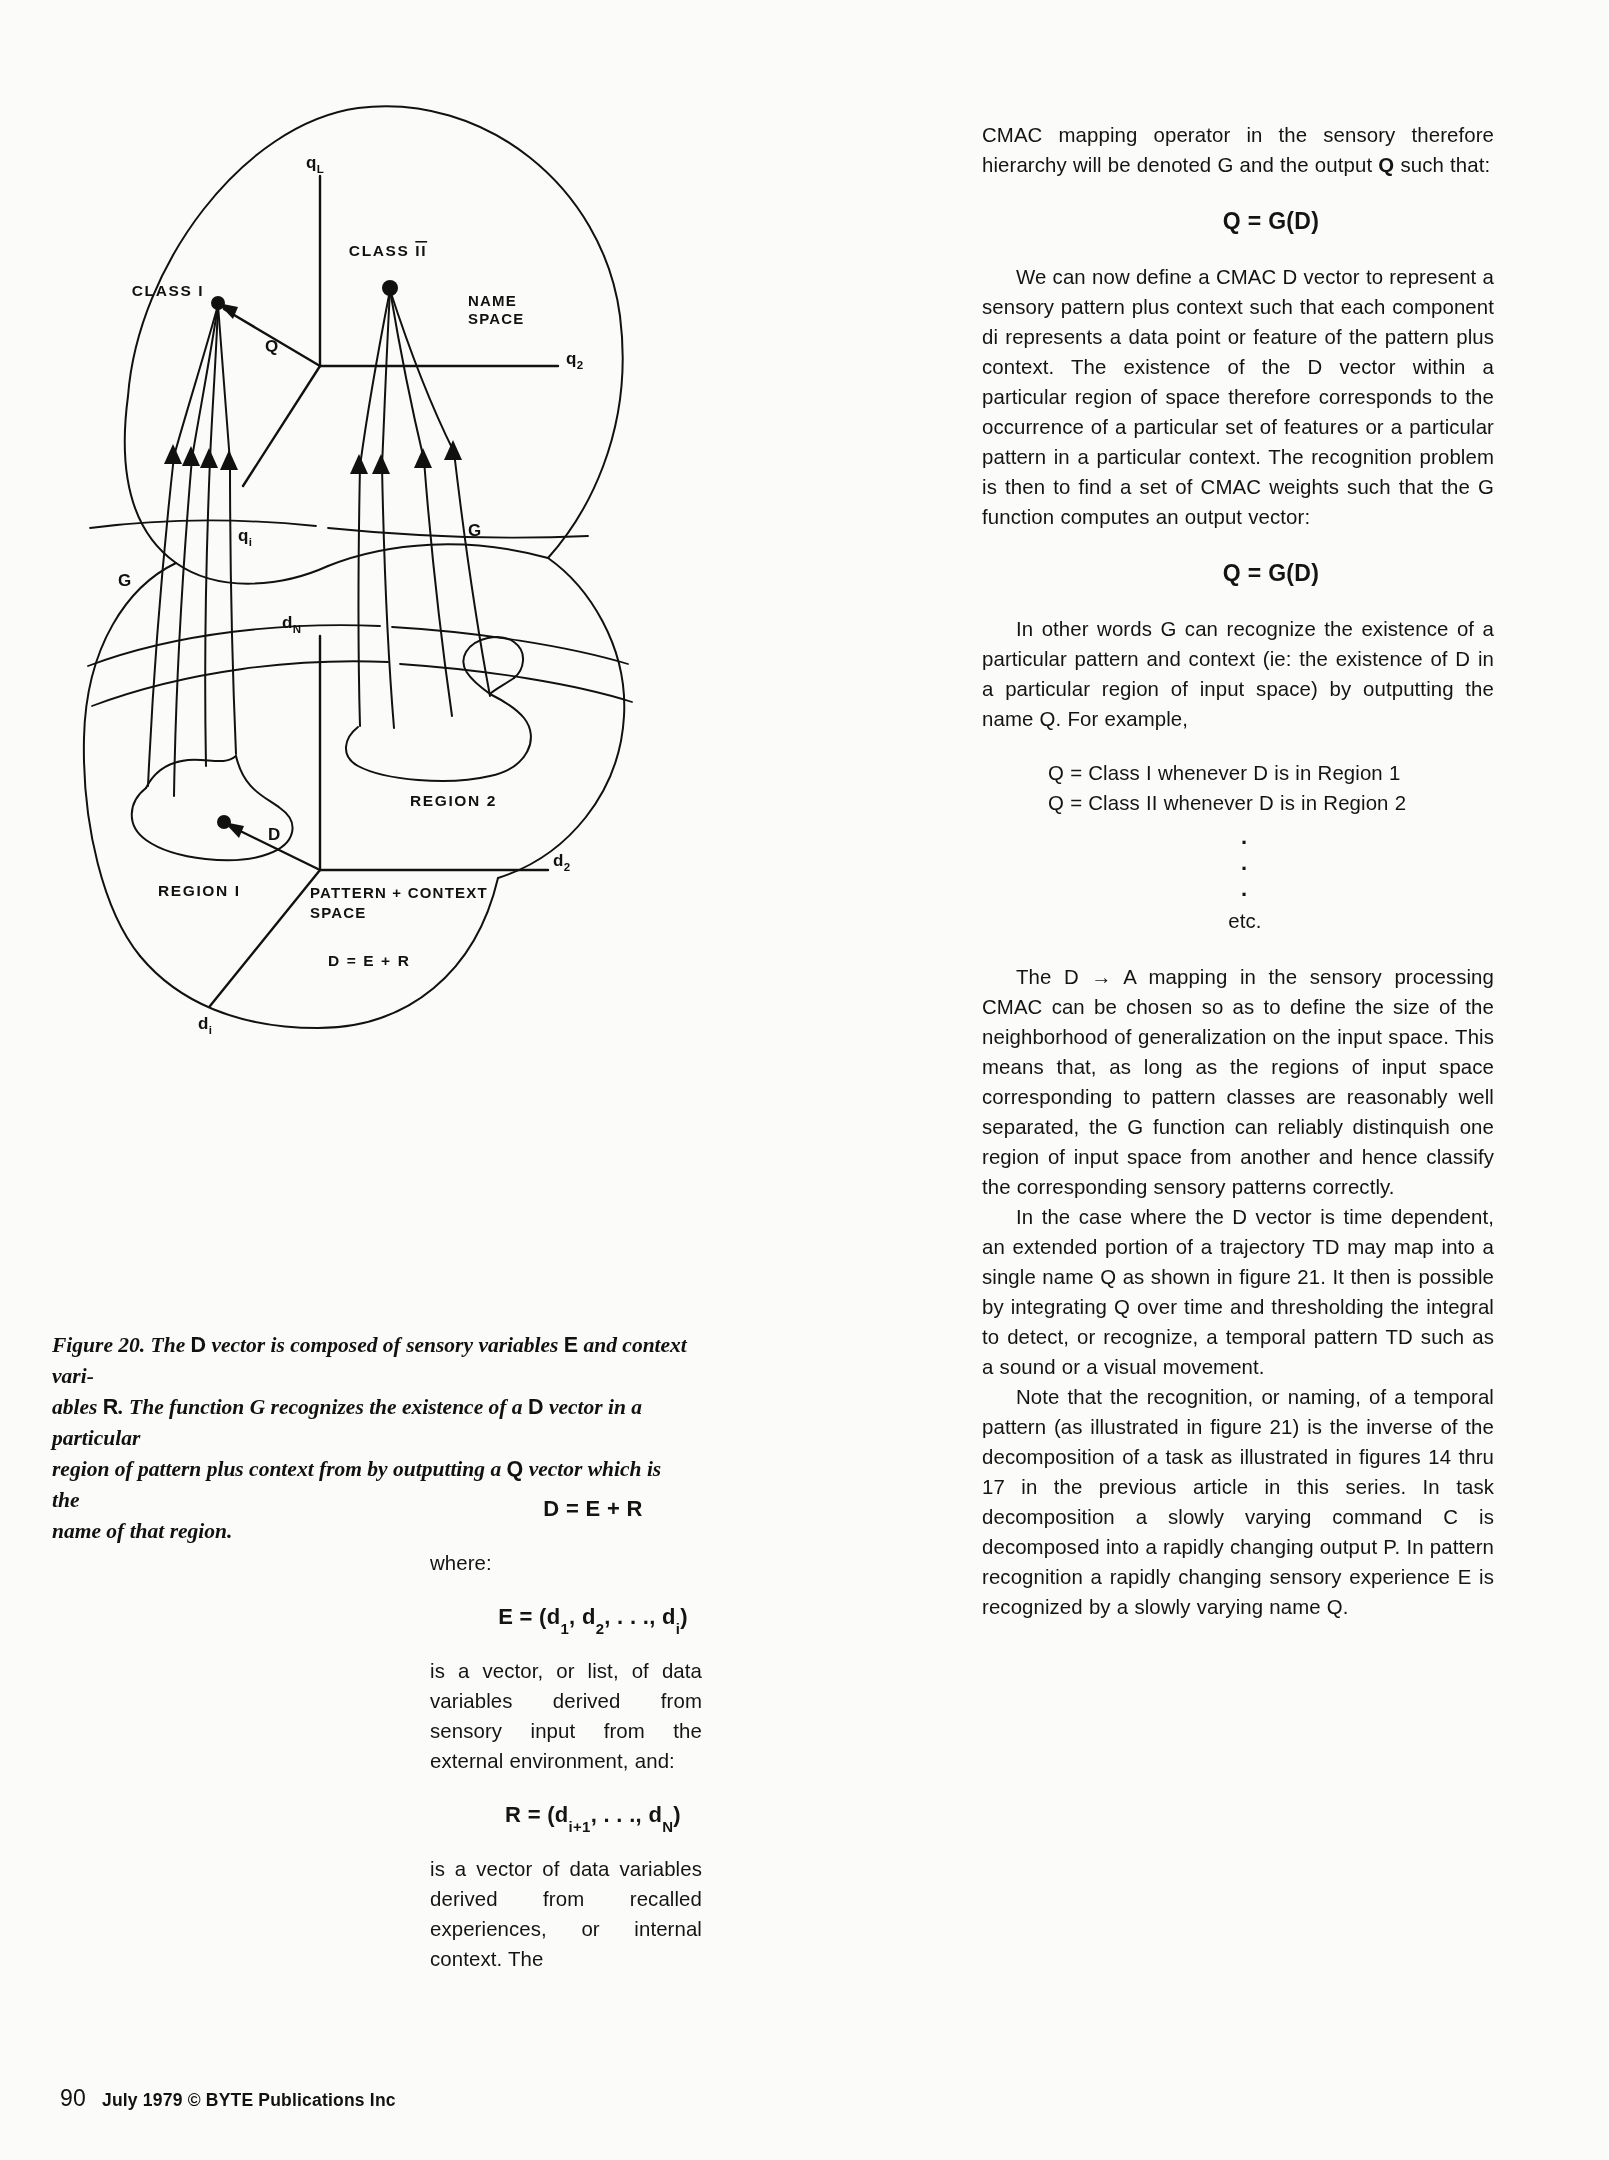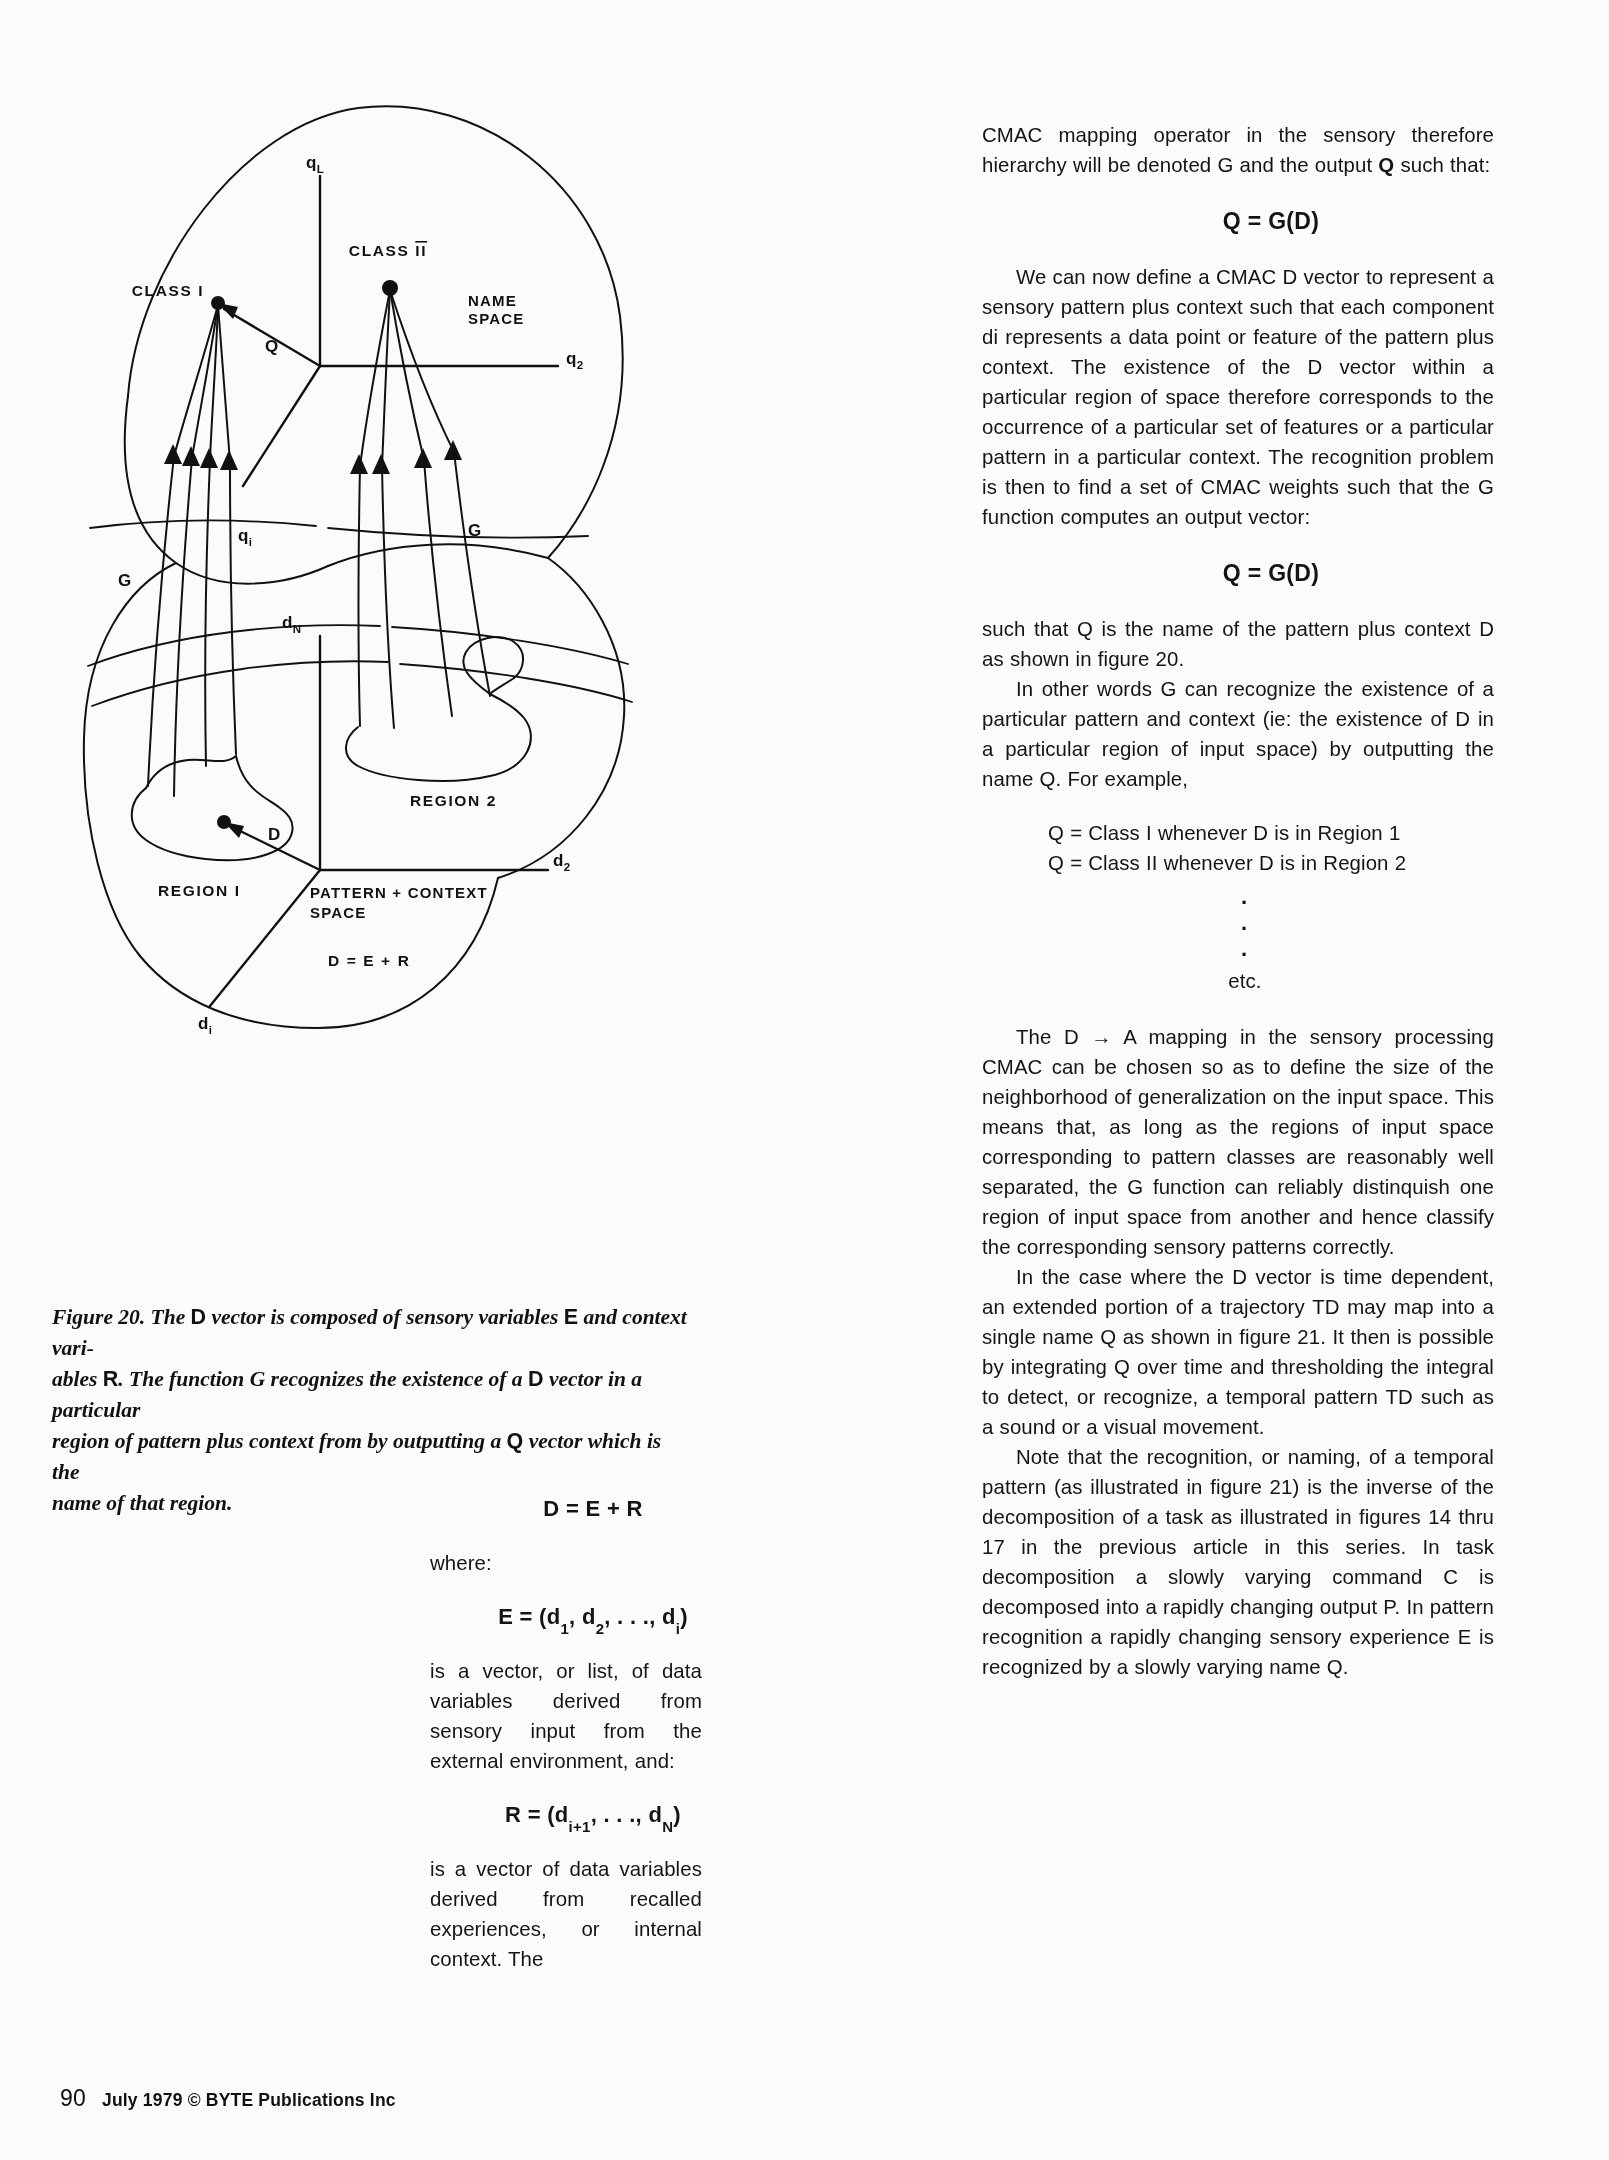--- a/index.html
+++ b/index.html
@@ -50,21 +50,21 @@
     font-weight:bold;font-size:17px;fill:#111;letter-spacing:.3px;
   }
   .fvar .sb{font-size:11.5px;}
   .fstroke{fill:none;stroke:#111;stroke-width:2.0;stroke-linecap:round;stroke-linejoin:round;}
   .fstroke.thin{stroke-width:1.8;}
   .fstroke.axis{stroke-width:2.4;}
   .fdot{fill:#111;}
 
   
   #caption{
-    position:absolute;left:52px;top:1302px;width:640px;
+    position:absolute;left:52px;top:1330px;width:640px;
     font-family:"Liberation Serif", serif;
     font-style:italic;
     font-weight:bold;
     font-size:21.5px;
     line-height:31px;
     color:#111;
     text-align:left;
   }
   #caption .up{font-style:normal;font-weight:bold;font-family:"Liberation Sans",sans-serif;}
 
@@ -254,21 +254,20 @@
     <div class="eqblock" style="margin-left:66px;margin-top:26px;margin-bottom:26px;">
       <div class="eq" style="font-size:23px;">Q = G(D)</div>
     </div>
 
     <p class="body-txt indent">We can now define a CMAC D vector to represent a sensory pattern plus context such that each component di represents a data point or feature of the pattern plus context. The existence of the D vector within a particular region of space therefore corresponds to the occurrence of a particular set of features or a particular pattern in a particular context. The recognition problem is then to find a set of CMAC weights such that the G function computes an output vector:</p>
 
     <div class="eqblock" style="margin-left:66px;margin-top:26px;margin-bottom:26px;">
       <div class="eq" style="font-size:23px;">Q = G(D)</div>
     </div>
 
-    <p class="body-txt">such that Q is the name of the pattern plus context D as shown in figure 20.</p>
     <p class="body-txt indent">In other words G can recognize the existence of a particular pattern and context (ie: the existence of D in a particular region of input space) by outputting the name Q. For example,</p>
 
     <div style="margin:24px 0 0 66px;">
       <div class="body-txt" style="text-align:left;">Q = Class  I whenever D is in Region 1</div>
       <div class="body-txt" style="text-align:left;">Q = Class II whenever D is in Region 2</div>
       <div class="dots" style="margin-top:6px;margin-left:-52px;">.</div>
       <div class="dots" style="margin-left:-52px;">.</div>
       <div class="dots" style="margin-left:-52px;">.</div>
       <div class="body-txt" style="text-align:center;margin-left:-52px;margin-top:4px;">etc.</div>
     </div>

